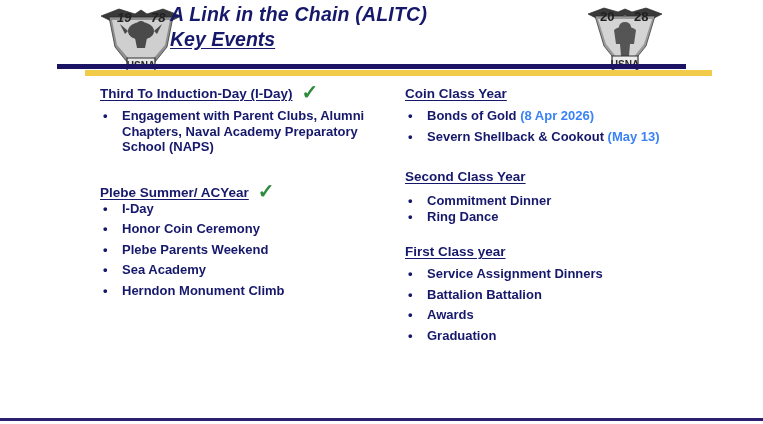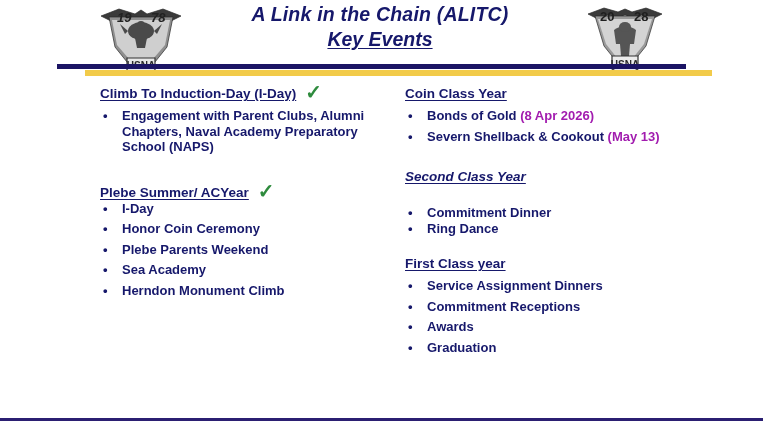--- a/index.html
+++ b/index.html
@@ -22,21 +22,21 @@
     height: 324px;
     background: #ffffff;
   }
 
   
   .title-block {
     position: absolute;
     left: 170px;
     top: 2px;
     width: 420px;
-    text-align: center;
+    text-align: left;
     color: #16186b;
   }
   .title-line1 {
     font-size: 19.5px;
     font-weight: bold;
     font-style: italic;
     line-height: 25px;
     letter-spacing: 0.2px;
     white-space: nowrap;
   }
@@ -129,21 +129,21 @@
     line-height: 15.5px;
   }
   ul.items li .bullet {
     position: absolute;
     left: 3px;
     top: 0px;
     font-size: 13px;
     line-height: 15.5px;
     color: #16186b;
   }
-  .date-red { color: #a21caf; margin-top: 16px; }
+  .date-red { color: #3b82f6; margin-top: 16px; }
 
   
   .gap-a { height: 17px; }
   .gap-b { height: 9px; }
 </style>
 </head>
 <body>
 
 <div id="slide">
 
@@ -194,21 +194,21 @@
   <div class="title-block">
     <div class="title-line1">A Link in the Chain (ALITC)</div>
     <div class="title-line2">Key Events</div>
   </div>
 
   <div class="bar-navy"></div>
   <div class="bar-gold"></div>
 
   <div class="col col-left" id="col-left">
       <div class="section">
-        <div style="margin-bottom: 6px;"><span class="sec-head">Climb To Induction-Day (I-Day)</span><span class="check">✓</span></div>
+        <div style="margin-bottom: 6px;"><span class="sec-head">Third To Induction-Day (I-Day)</span><span class="check">✓</span></div>
         <ul class="items">
           <li><span class="bullet">•</span><span>Engagement with Parent Clubs, Alumni Chapters, Naval Academy Preparatory School (NAPS)</span></li>
         </ul>
       </div>
       <div class="gap-a" style="height: 28px;"></div>
       <div class="section">
         <div style=""><span class="sec-head">Plebe Summer/ ACYear</span><span class="check">✓</span></div>
         <ul class="items">
           <li style="margin-bottom: 5px;"><span class="bullet">•</span><span>I-Day</span></li>
           <li style="margin-bottom: 5px;"><span class="bullet">•</span><span>Honor Coin Ceremony</span></li>
@@ -222,32 +222,32 @@
   <div class="col col-right" id="col-right">
       <div class="section">
         <div style="margin-bottom: 6px;"><span class="sec-head">Coin Class Year</span></div>
         <ul class="items">
           <li style="margin-bottom: 5px;"><span class="bullet">•</span><span>Bonds of Gold </span><span class="date-red">(8 Apr 2026)</span></li>
           <li style="margin-bottom: 5px;"><span class="bullet">•</span><span>Severn Shellback &amp; Cookout </span><span class="date-red">(May 13)</span></li>
         </ul>
       </div>
       <div class="gap-b" style="height: 18px;"></div>
       <div class="section">
-        <div style="margin-bottom: 20px; font-style: italic;"><span class="sec-head">Second Class Year</span></div>
+        <div style="margin-bottom: 8px;"><span class="sec-head">Second Class Year</span></div>
         <ul class="items">
           <li><span class="bullet">•</span><span>Commitment Dinner</span></li>
           <li><span class="bullet">•</span><span>Ring Dance</span></li>
         </ul>
       </div>
       <div class="gap-b" style="height: 18px;"></div>
       <div class="section">
         <div style="margin-bottom: 6px;"><span class="sec-head">First Class year</span></div>
         <ul class="items">
           <li style="margin-bottom: 5px;"><span class="bullet">•</span><span>Service Assignment Dinners</span></li>
-          <li style="margin-bottom: 5px;"><span class="bullet">•</span><span>Commitment Receptions</span></li>
+          <li style="margin-bottom: 5px;"><span class="bullet">•</span><span>Battalion Battalion</span></li>
           <li style="margin-bottom: 5px;"><span class="bullet">•</span><span>Awards</span></li>
           <li style="margin-bottom: 5px;"><span class="bullet">•</span><span>Graduation</span></li>
         </ul>
       </div>
     </div>
 
   <div class="bar-bottom"></div>
 
 </div>
 

